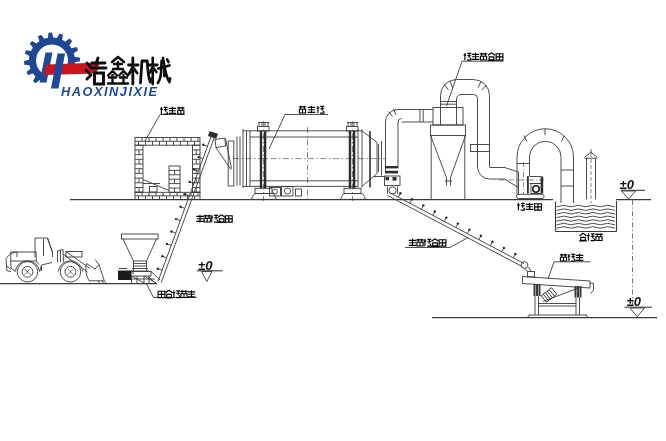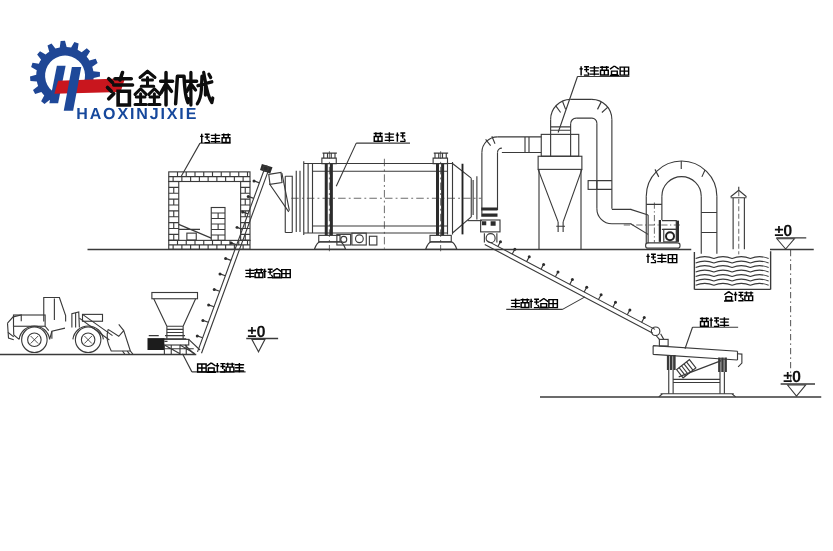--- a/index.html
+++ b/index.html
@@ -1,17 +1,17 @@
 <!DOCTYPE html>
 <html><head>
 <meta charset="utf-8">
 <style>
   html,body{margin:0;padding:0;background:#ffffff;}
   #page{position:relative;width:666px;height:441px;background:#ffffff;overflow:hidden;
-        font-family:"Liberation Sans",sans-serif;}
+        font-family:"Liberation Sans",sans-serif;font-style:italic;}
   svg{position:absolute;left:0;top:0;}
   .lbl{stroke:#000;stroke-width:1.15;fill:none;}
 </style>
 </head>
 <body>
 <div id="page">
 <svg width="666" height="441" viewBox="0 0 666 441">
 <defs>
   <g id="gA">
           <path d="M0.6,1.2 H7.4 V7.6 H0.6 Z M0.6,4.4 H7.4 M4,1.2 V7.6" fill="none"></path>

